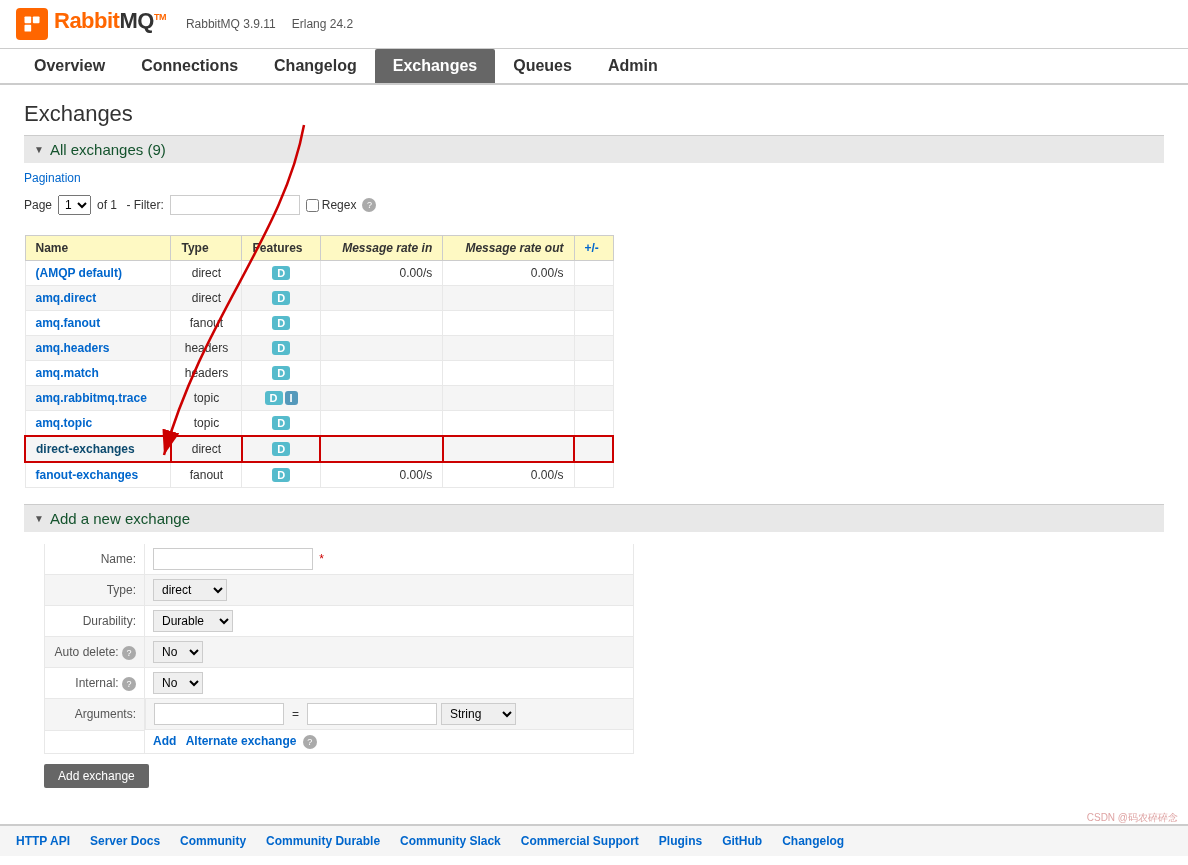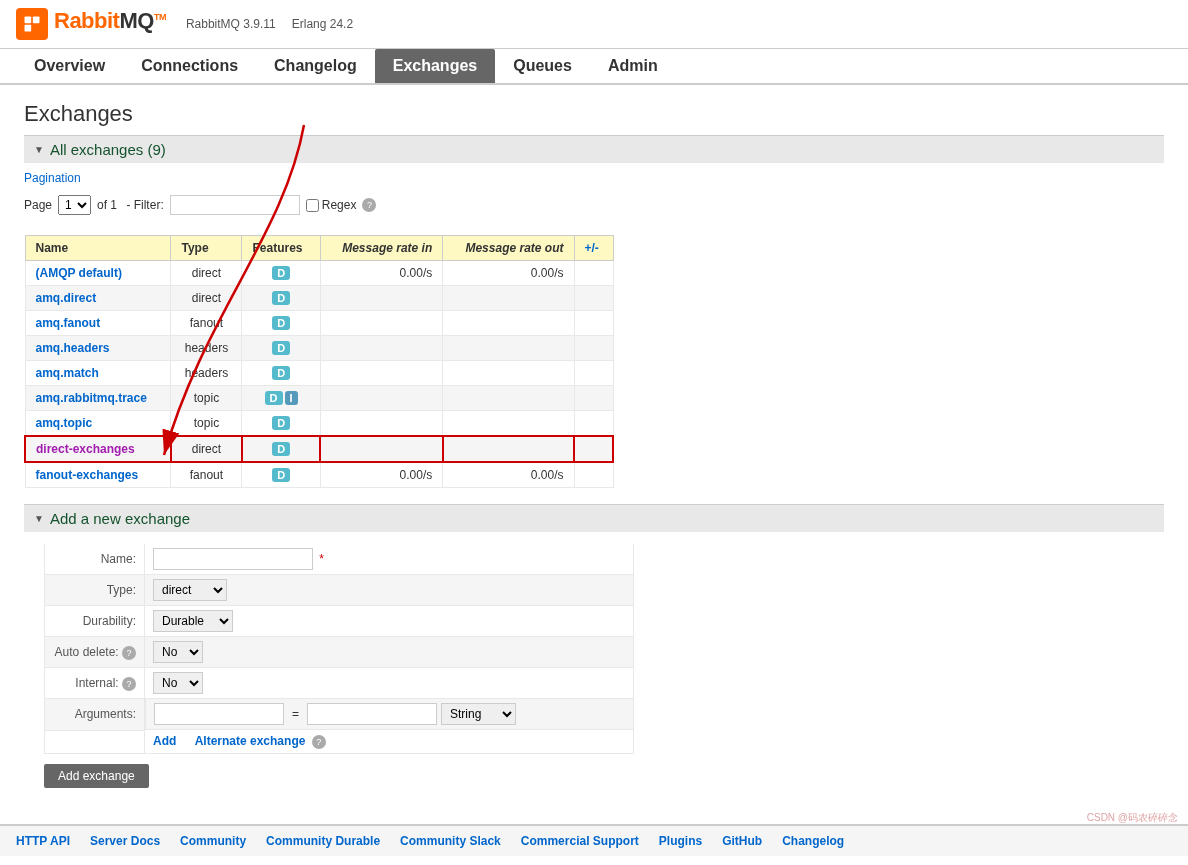--- a/index.html
+++ b/index.html
@@ -47,21 +47,21 @@
     table td { padding: 4px 10px; font-size: 12px; border-bottom: 1px solid #e8e8e8; border-left: 1px solid #e8e8e8; border-right: 1px solid #e8e8e8; }
     table td.numeric { text-align: right; color: #333; }
     table tr:nth-child(even) { background: #f5f5f5; }
     table tr:nth-child(odd) { background: #fff; }
     table td a { color: #0066cc; text-decoration: none; font-weight: bold; }
     .feature-badge { display: inline-block; padding: 1px 5px; border-radius: 3px; font-size: 11px; font-weight: bold; color: #fff; margin: 1px; }
     .feature-d { background: #5bc; }
     .feature-i { background: #59b; }
     .plus-minus { color: #0066cc; cursor: pointer; font-weight: bold; }
     .highlighted-row td { border: 2px solid #cc0000 !important; }
-    .highlighted-row td a { color: #a21caf; }
+    .highlighted-row td a { color: #0c4a6e; }
 
     
     .arrow-overlay { position: relative; }
     .red-arrow { position: absolute; pointer-events: none; }
 
     
     .add-exchange-section { margin-top: 16px; }
     .form-table { border-collapse: collapse; }
     .form-table td { padding: 4px 8px; font-size: 12px; vertical-align: middle; }
     .form-table td:first-child { text-align: right; color: #555; width: 100px; }
@@ -299,21 +299,21 @@
               <option>String</option>
               <option>Number</option>
               <option>Boolean</option>
             </select>
           </td>
         </tr>
         <tr>
           <td></td>
           <td>
             <a class="add-link">Add</a>
-            <strong><a class="add-link" style="margin-left:15px;">Alternate exchange</a></strong>
+            <strong><a class="add-link" style="margin-left:6px;">Alternate exchange</a></strong>
             <span class="help-badge" style="margin-left:3px;">?</span>
           </td>
         </tr>
       </tbody>
         </table>
       <button class="add-exchange-btn">Add exchange</button>
     </div>
   </div>
 </div>
 

